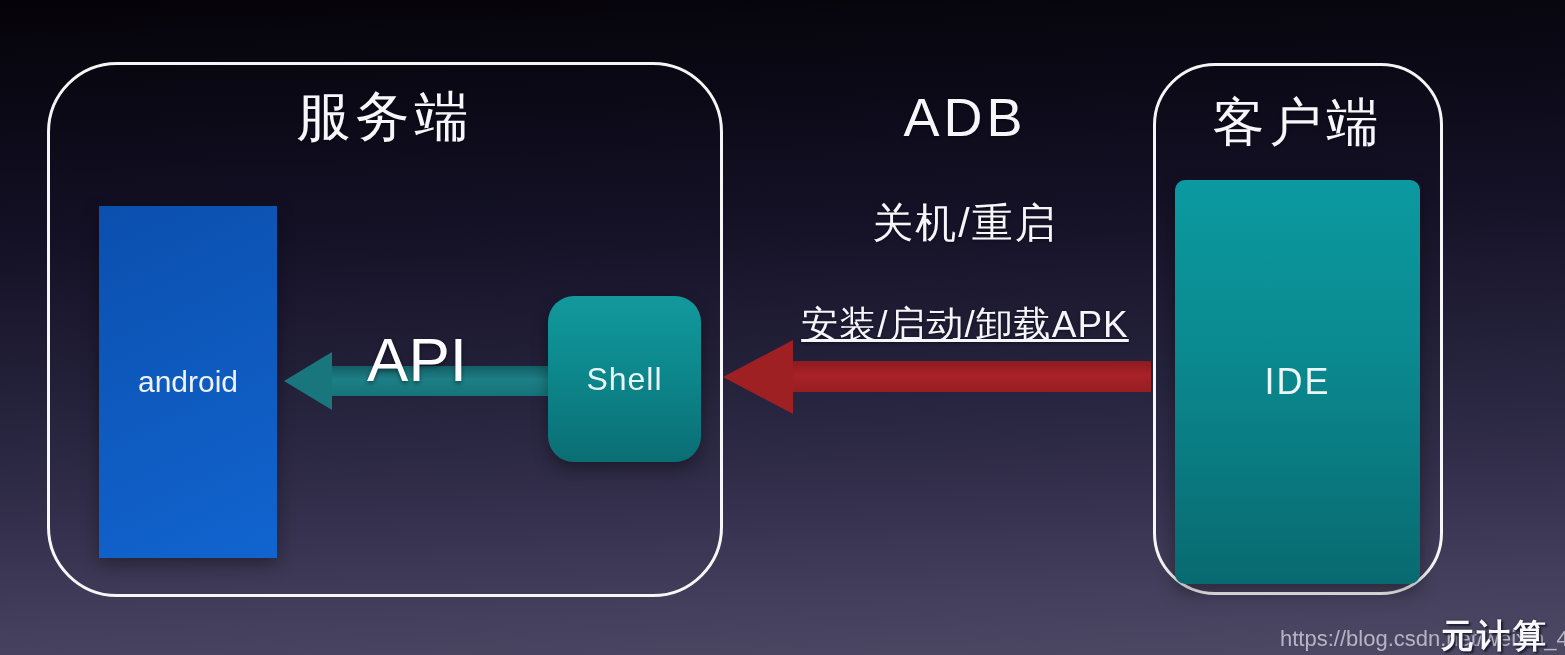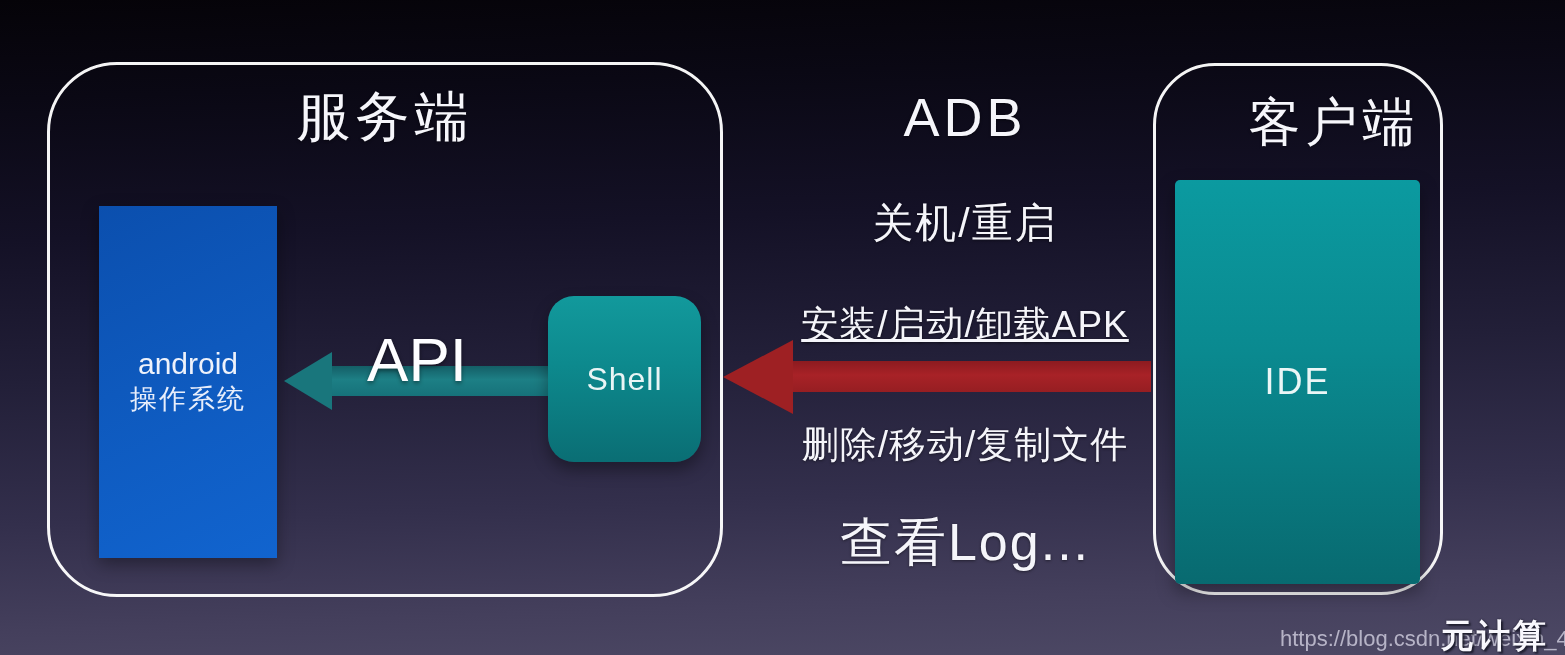--- a/index.html
+++ b/index.html
@@ -94,21 +94,21 @@
     border-right:70px solid #9e2023;
   }
   .red-arrow .shaft{
     position:absolute;left:70px;top:21px;width:358px;height:31px;
     background:linear-gradient(to bottom,#8c1b20,#a82227 45%,#961e22);
   }
 
   
   .ide-box{
     left:1175px;top:180px;width:245px;height:404px;
-    border-radius:5px;
+    border-radius:10px;
     background:linear-gradient(to bottom,#0b9aa0 0%,#0a8a90 42%,#086a70 100%);
     box-shadow:0 8px 18px rgba(0,0,0,.35);
     display:flex;align-items:center;justify-content:center;
   }
   .ide-label{font-size:36px;color:#ebf6f6;letter-spacing:2px;}
 
   
   .wm-url{
     left:1280px;top:626px;
     font-size:22px;
@@ -127,21 +127,20 @@
 <body>
 
 <div class="stage">
 
   <div class="panel" style="left:47px;top:62px;width:676px;height:535px;">
     <div class="panel-title" style="top:16px;">服务端</div>
   </div>
 
   <div class="abs os-box">
     <div class="os-line1">android</div>
-    <div class="os-line2">操作系统</div>
   </div>
 
   <div class="abs api-arrow">
     <div class="head"></div>
     <div class="shaft"></div>
   </div>
   <div class="abs api-label">API</div>
 
   <div class="abs shell-box">
     <div class="shell-label">Shell</div>
@@ -149,25 +148,23 @@
 
   <div class="mid-text mid-title">ADB</div>
   <div class="mid-text mid-power">关机/重启</div>
   <div class="mid-text mid-apk">安装/启动/卸载APK</div>
 
   <div class="abs red-arrow">
     <div class="head"></div>
     <div class="shaft"></div>
   </div>
 
-  <div class="mid-text mid-files">删除/移动/复制文件</div>
-  <div class="mid-text mid-log">查看Log...</div>
 
   <div class="panel" style="left:1153px;top:63px;width:290px;height:532px;border-radius:62px;">
-    <div class="panel-title" style="top:22px;font-size:52px;padding-left:36px;">客户端</div>
+    <div class="panel-title" style="top:22px;font-size:52px;">客户端</div>
   </div>
 
   <div class="abs ide-box">
     <div class="ide-label">IDE</div>
   </div>
 
   <div class="abs wm-url">https://blog.csdn.net/weixin_42</div>
   <div class="abs wm-overlay">元计算</div>
 
 </div>

